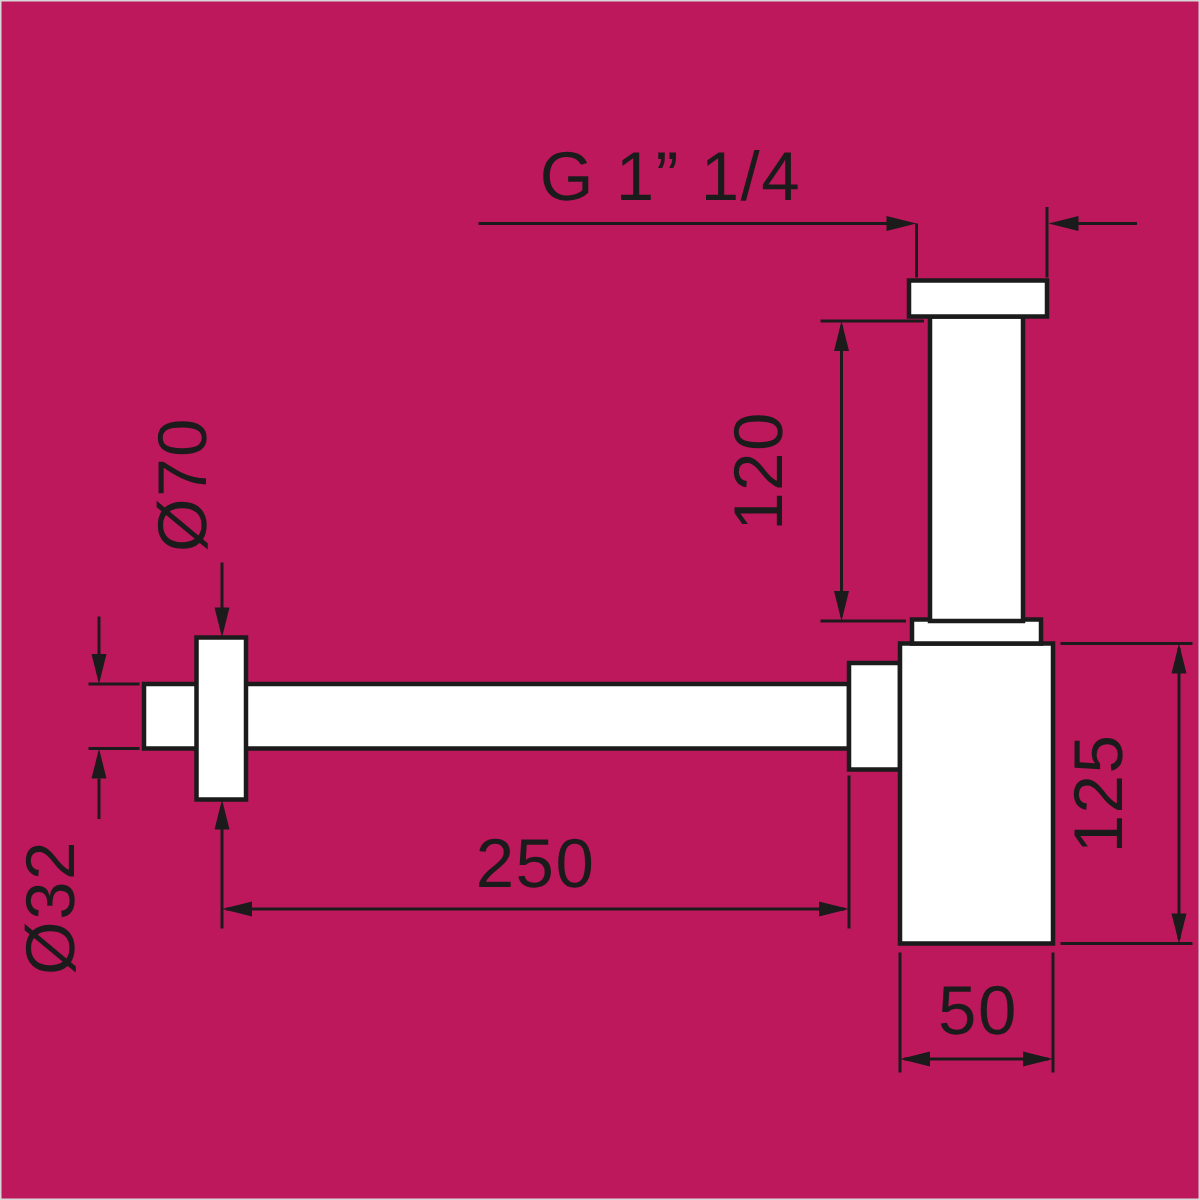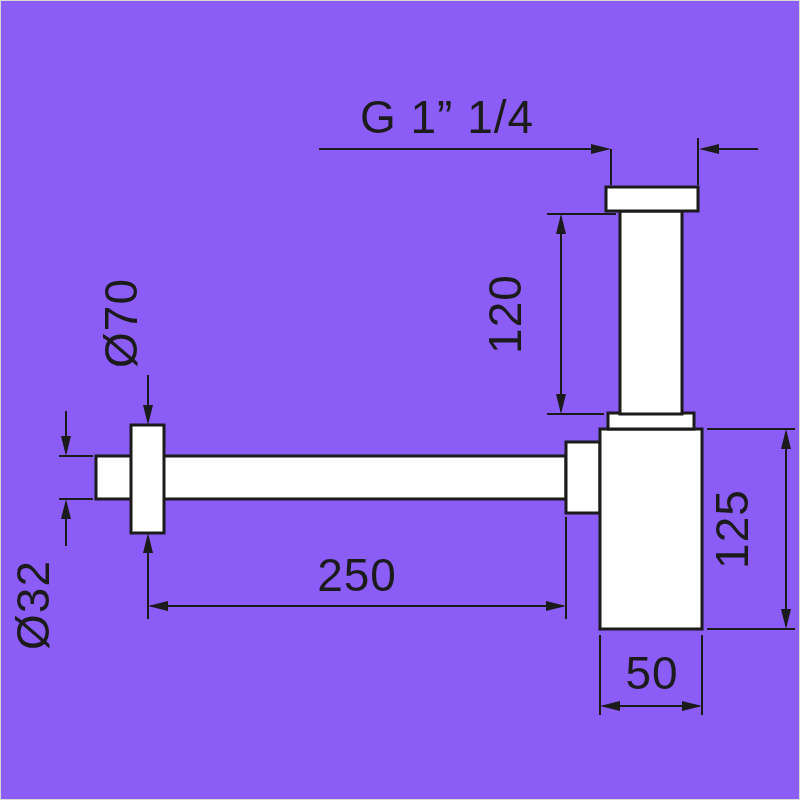--- a/index.html
+++ b/index.html
@@ -6,21 +6,21 @@
     margin: 0;
     padding: 0;
     background: #ffffff;
     font-family: "Liberation Sans", sans-serif;
   }
   .frame {
     width: 798px;
     height: 798px;
     border: 1px solid #d7d7d7;
     box-sizing: content-box;
-    background: #8b5cf6;
+    background: #be185d;
   }
   svg { display: block; }
   .outline {
     fill: #ffffff;
     stroke: #1b1b1b;
     stroke-width: 3;
     stroke-linejoin: miter;
   }
   .dim {
     stroke: #1b1b1b;

